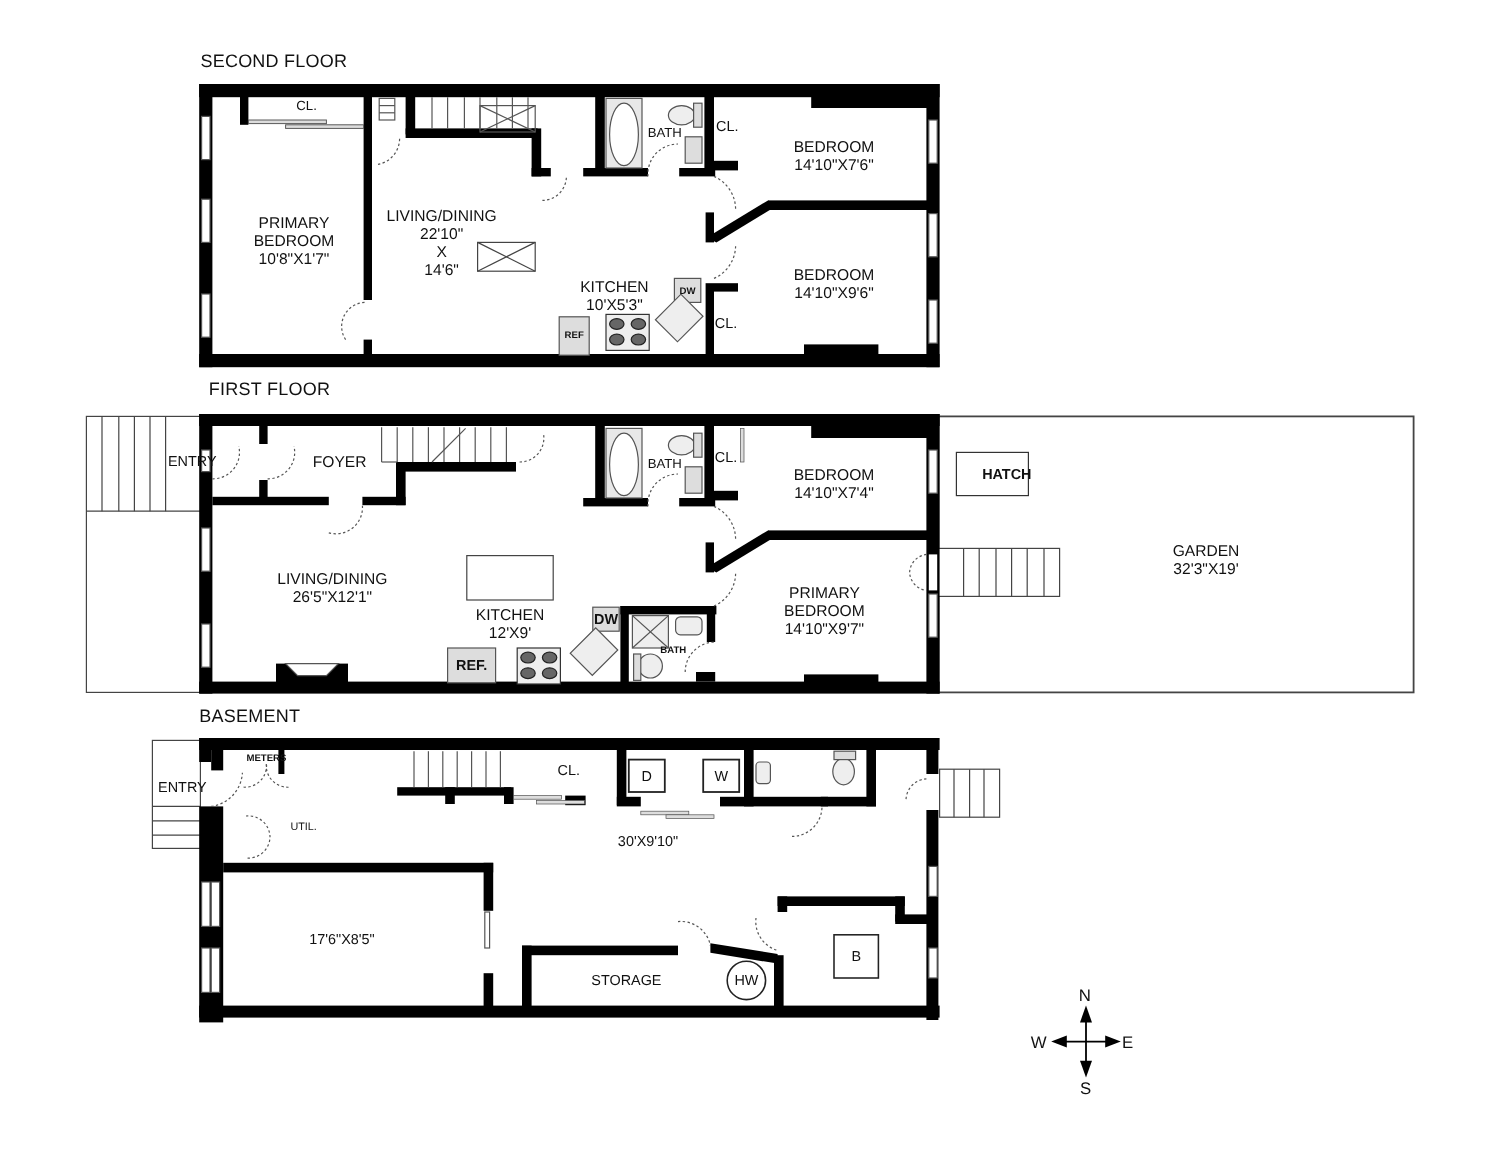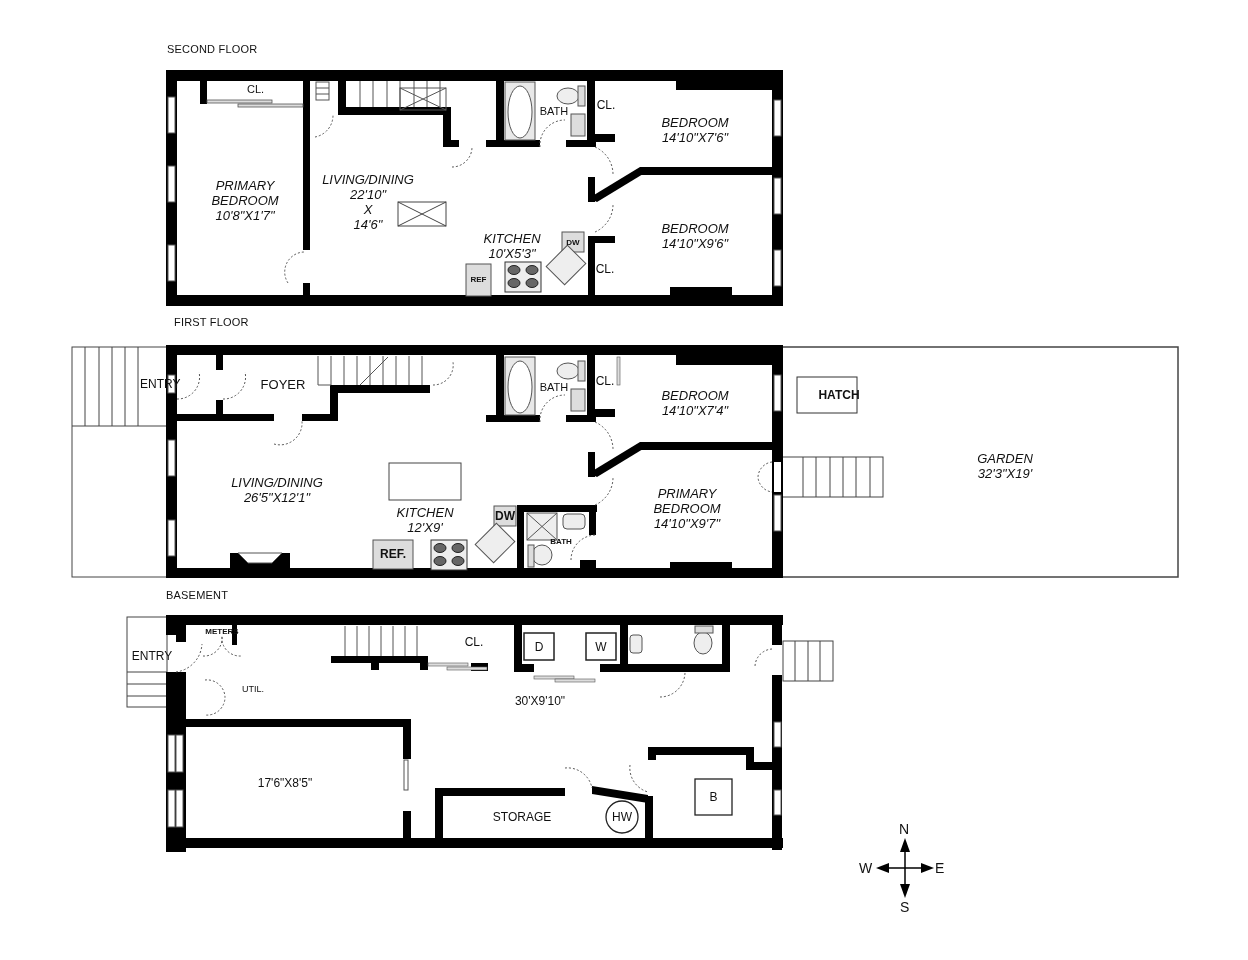--- a/index.html
+++ b/index.html
@@ -1,21 +1,21 @@
 <!DOCTYPE html>
 <html><head>
 <meta charset="utf-8">
 <style>
   html, body { margin:0; padding:0; background:#ffffff; }
   body { width:1248px; height:960px; position:relative; overflow:hidden;
          font-family:"Liberation Sans", sans-serif; color:#111; }
   svg#plan { position:absolute; left:0; top:0; }
   .lbl { position:absolute; text-align:center; font-size:13px; line-height:15px; color:#111; white-space:nowrap; }
-  .lbl .l { display:block;font-style:italic; }
-  .floor-title { position:absolute; font-size:11px; letter-spacing:0.2px; color:#111; }
+  .lbl .l { display:block; }
+  .floor-title { position:absolute; font-size:15px; letter-spacing:0.2px; color:#111; }
   .small { font-size:9px; line-height:10px; }
   .tiny { font-size:8px; line-height:9px;font-weight:bold; }
   .box-lbl { position:absolute; display:flex; align-items:center; justify-content:center; font-size:12px; }
   .compass-lbl { position:absolute; font-size:14px; }
 </style>
 </head>
 <body>
 
 <svg id="plan" width="1248" height="960" viewBox="0 0 1248 960">
   <defs>

